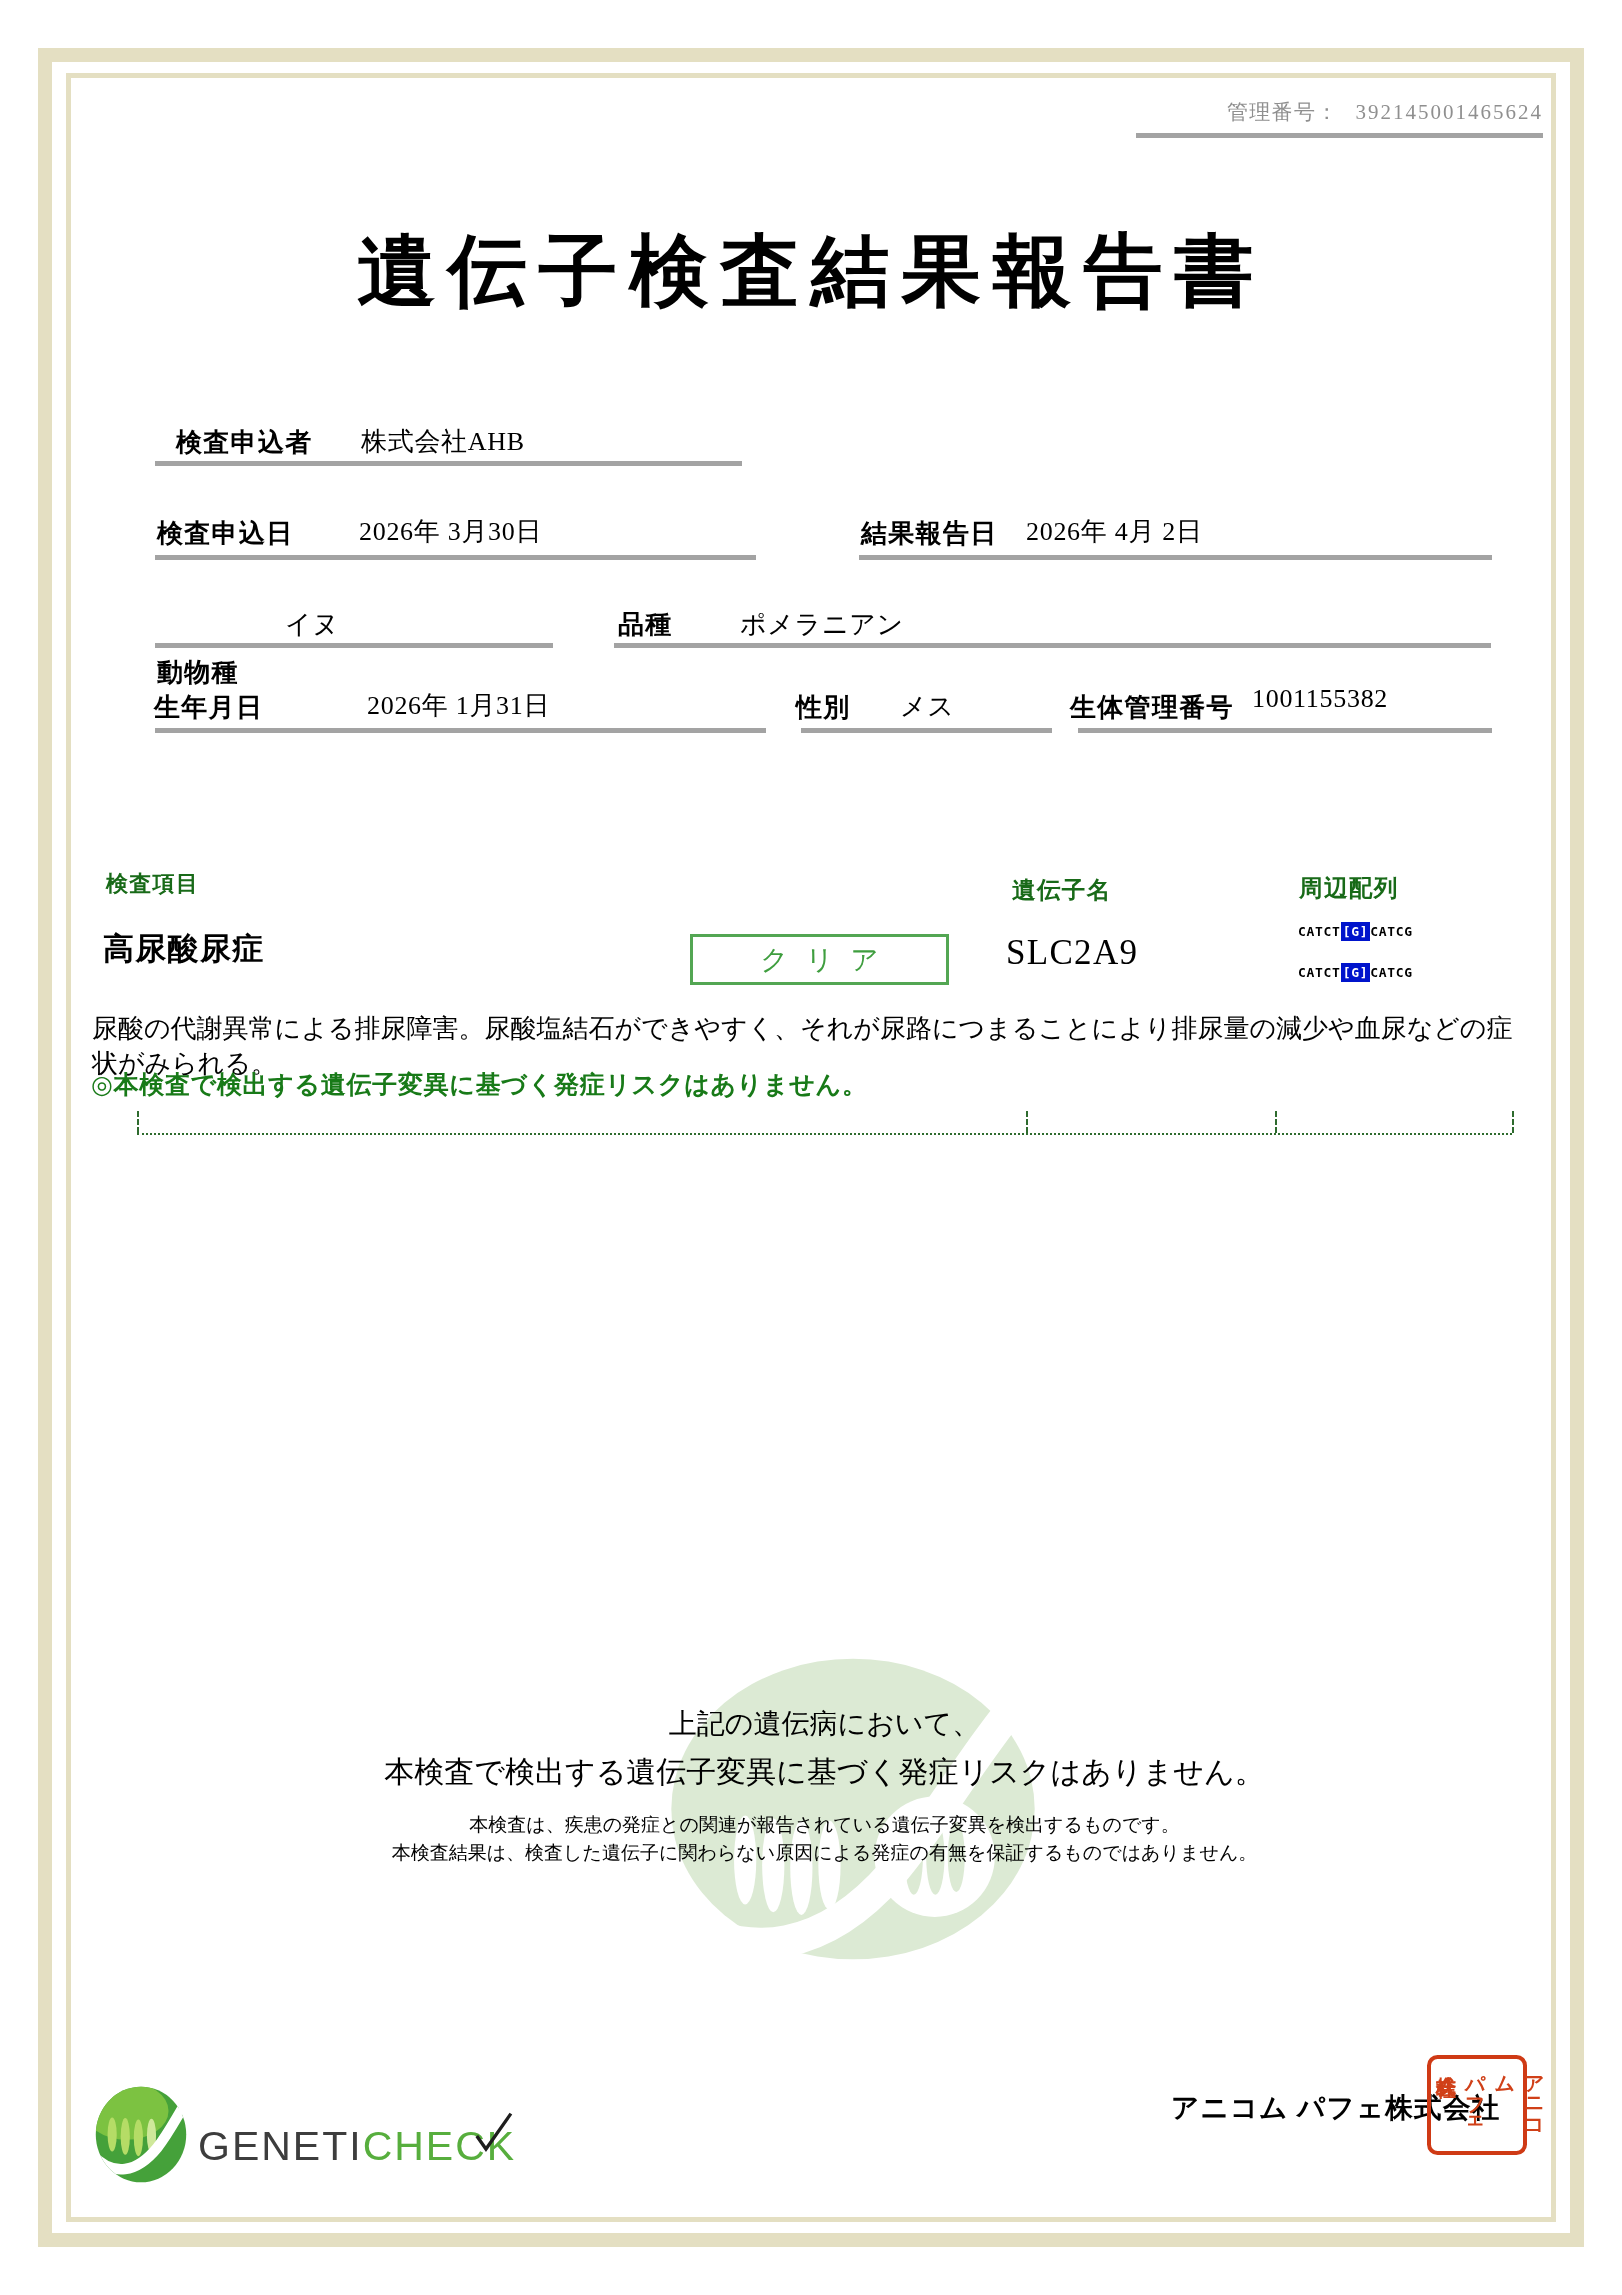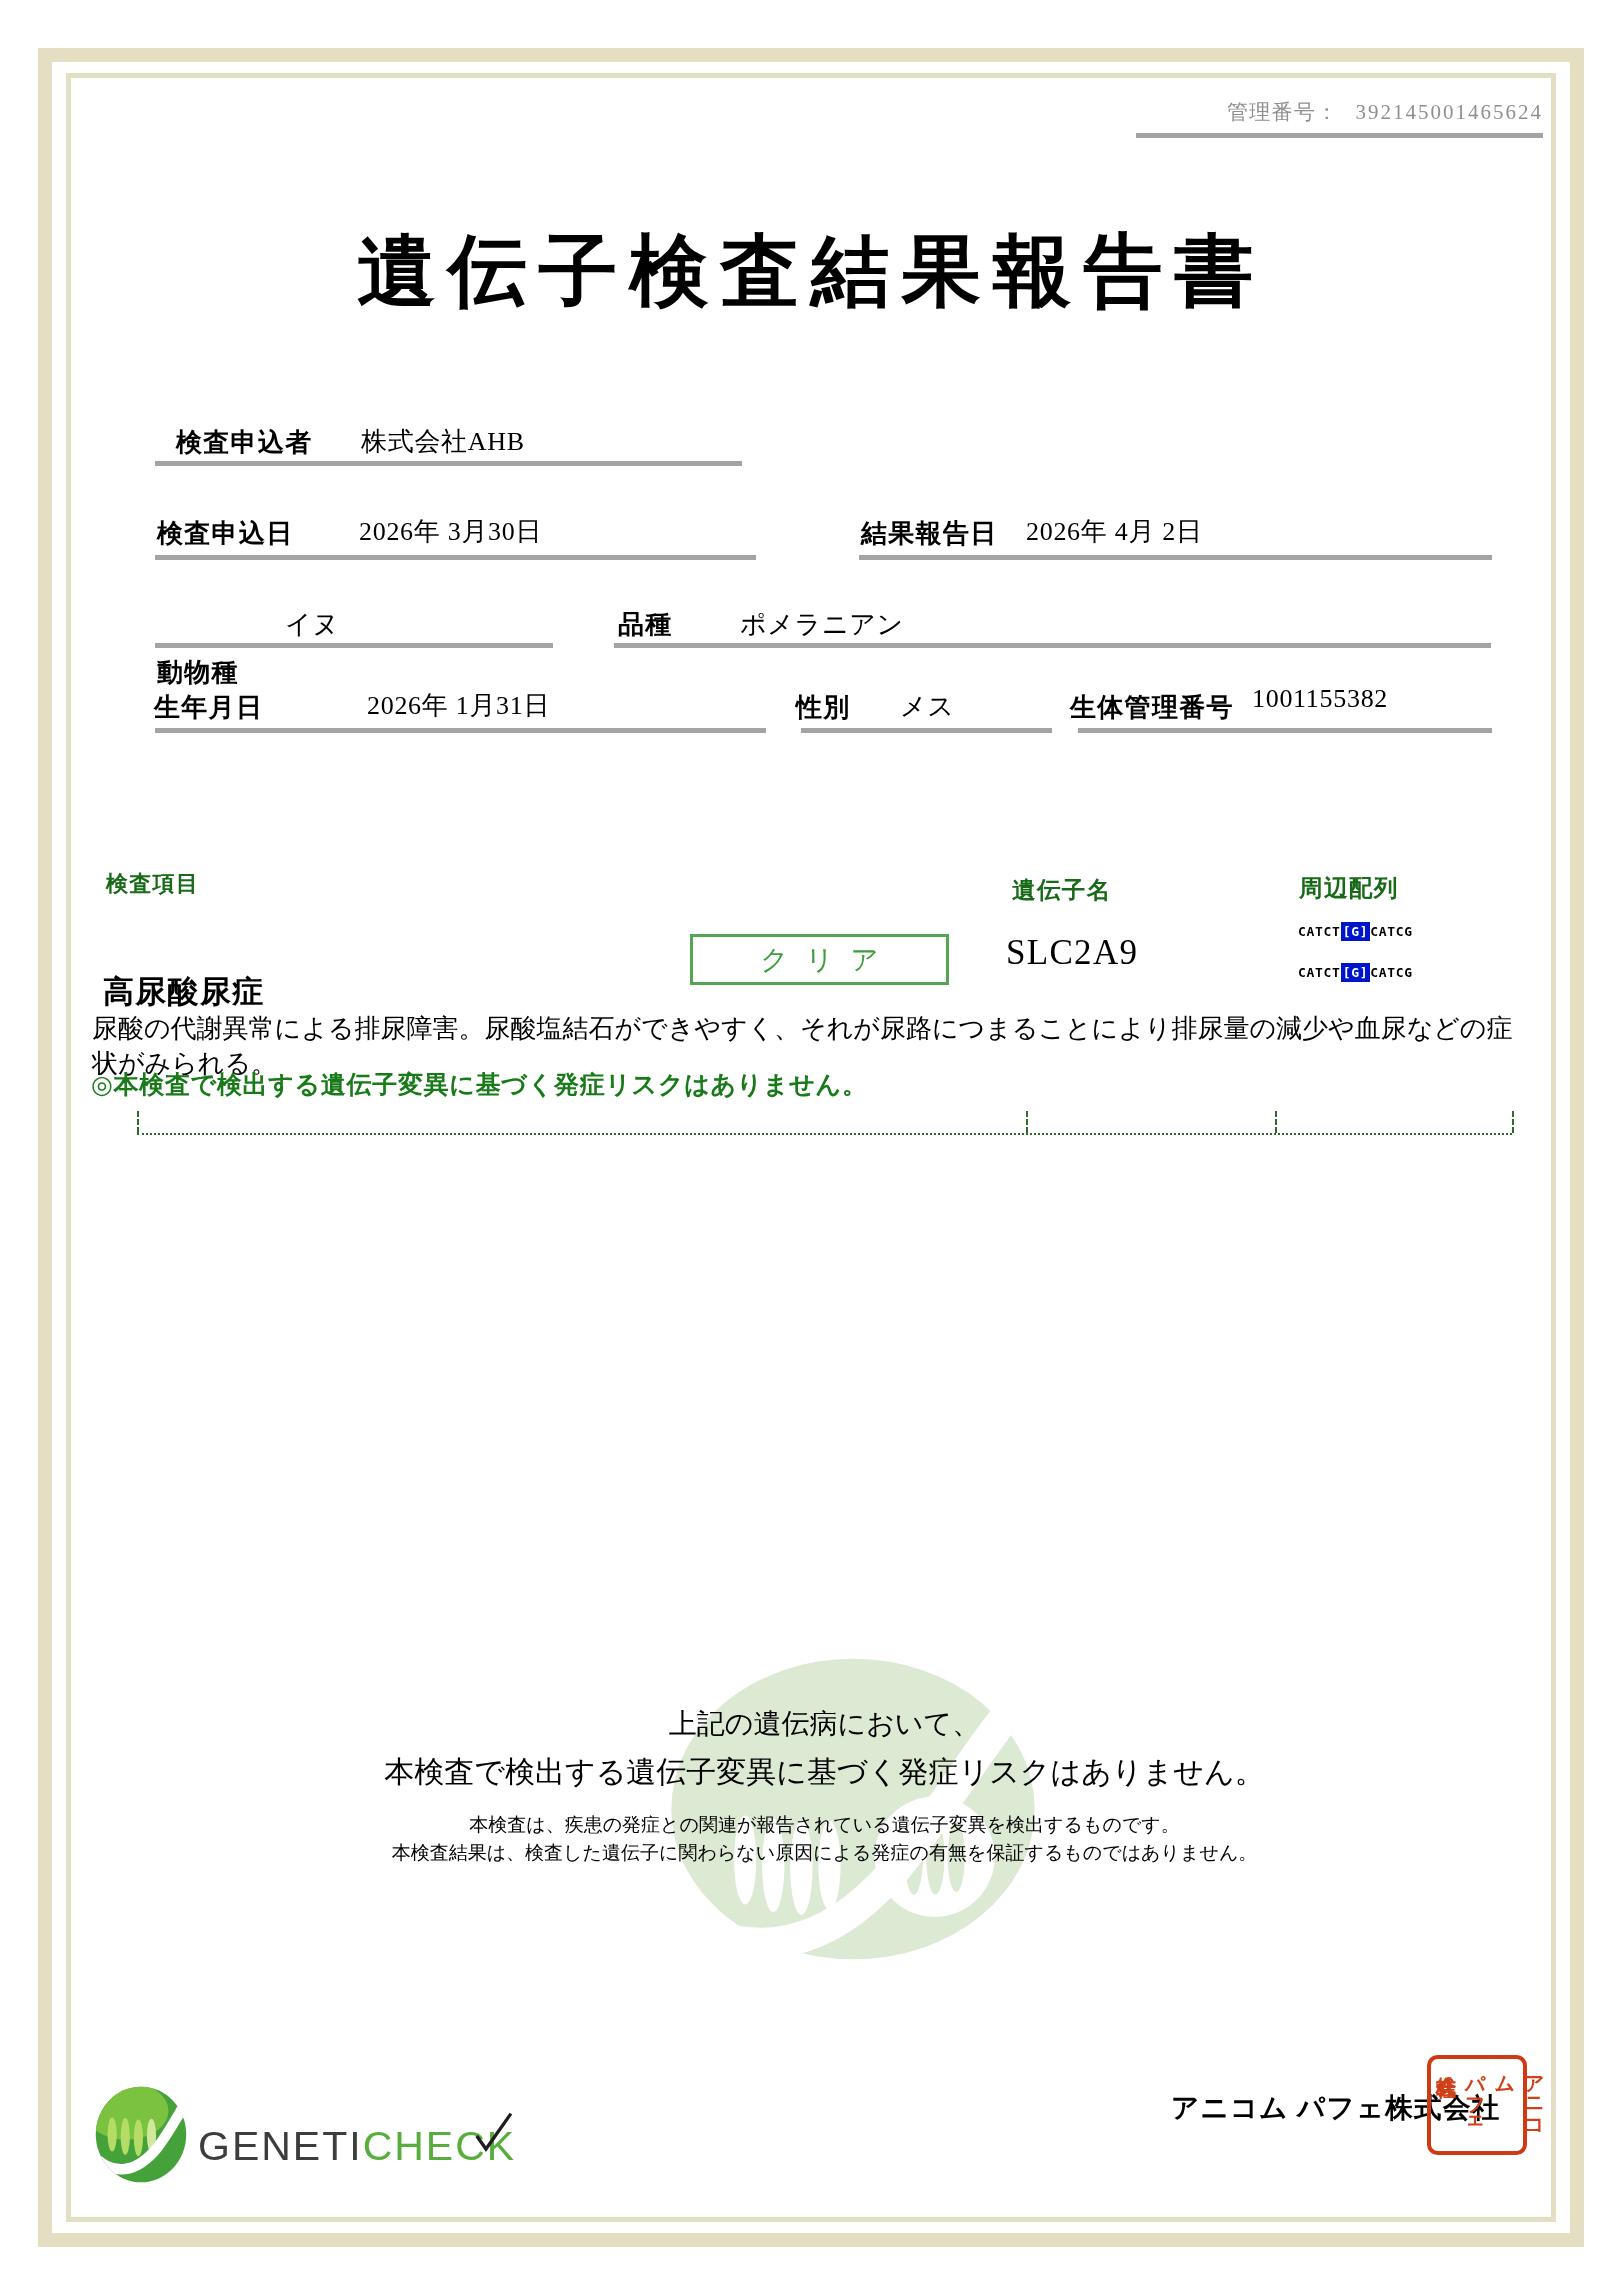--- a/index.html
+++ b/index.html
@@ -91,21 +91,21 @@
   <div class="abs fvalue" style="left:367px;top:688px;">2026年 1月31日</div>
   <div class="abs flabel" style="left:796px;top:690px;">性別</div>
   <div class="abs fvalue" style="left:900px;top:689px;">メス</div>
   <div class="abs flabel" style="left:1070px;top:690px;">生体管理番号</div>
   <div class="abs fvalue" style="left:1252px;top:684px;">1001155382</div>
   <div class="abs gline" style="left:155px;top:728px;width:611px;"></div>
   <div class="abs gline" style="left:801px;top:728px;width:251px;"></div>
   <div class="abs gline" style="left:1078px;top:728px;width:414px;"></div>
 
   <div class="abs green-h" style="left:106px;top:869px;font-size:22px;">検査項目</div>
-  <div class="abs disease" style="left:103px;top:928px;margin-top:43px;">高尿酸尿症</div>
+  <div class="abs disease" style="left:103px;top:928px;">高尿酸尿症</div>
 
   <div class="abs badge">
     <span>クリア</span>
   </div>
 
   <div class="abs green-h" style="left:1012px;top:874px;">遺伝子名</div>
   <div class="abs gene" style="left:1006px;top:933px;">SLC2A9</div>
 
   <div class="abs green-h" style="left:1299px;top:872px;">周辺配列</div>
   <div class="abs seq" style="left:1298px;top:924px;"><span>CATCT</span><span class="variant">[G]</span><span>CATCG</span></div>

